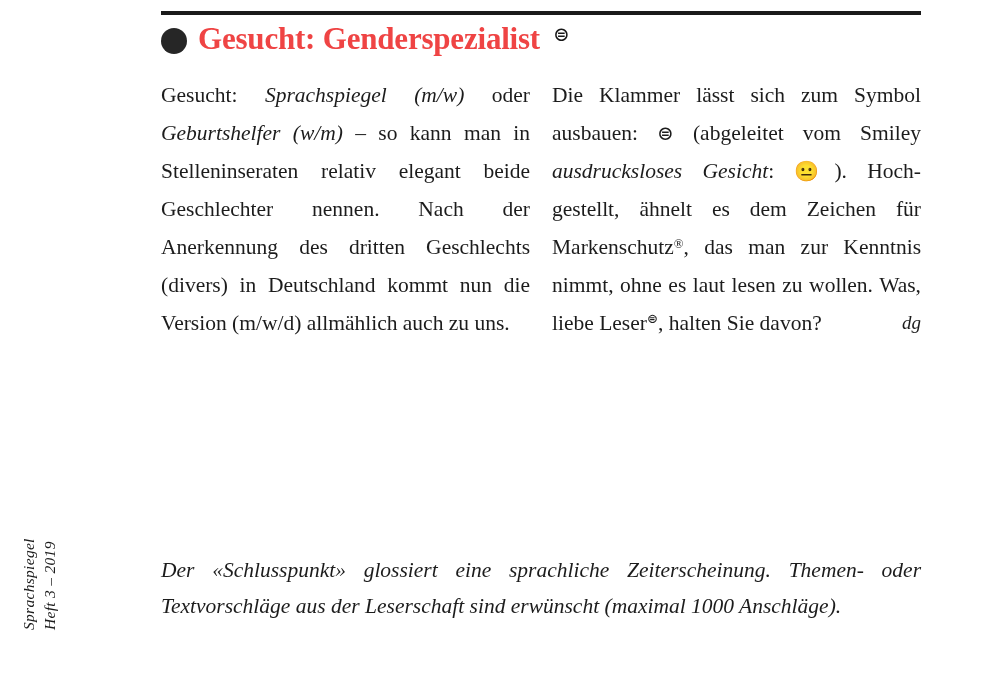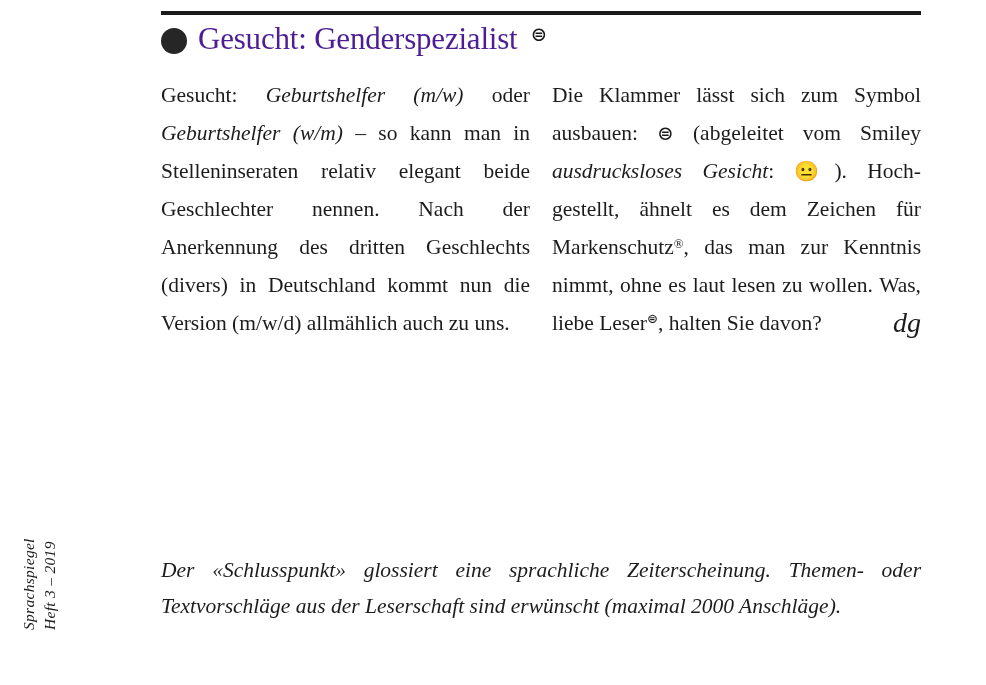--- a/index.html
+++ b/index.html
@@ -68,25 +68,25 @@
   .bullet {
     display: inline-block;
     width: 26px;
     height: 26px;
     border-radius: 50%;
     background: #262626;
     flex: 0 0 auto;
     margin-top: 3px;
   }
   .headline-text {
-    font-weight: normal;
+    font-weight: bold;
     font-size: 31px;
     line-height: 36px;
     letter-spacing: -0.2px;
-    color: #4c1d95;
+    color: #ef4444;
   }
   .headline-sym {
     font-size: 20px;
     line-height: 1;
     align-self: flex-start;
     margin-top: 3px;
     margin-left: 2px;
     color: #171717;
   }
 
@@ -128,21 +128,21 @@
     line-height: 0;
   }
   sup.reg {
     font-size: 0.6em;
     vertical-align: 0.5em;
     line-height: 0;
   }
   .signature {
     float: right;
     font-style: italic;
-    font-size: 28px;
+    font-size: 19px;
   }
 
   
   .footer-note {
     position: absolute;
     left: 161px;
     top: 552px;
     width: 760px;
     font-style: italic;
     font-size: 21.5px;
@@ -166,25 +166,25 @@
 
   <div class="headline">
     <span class="bullet"></span>
     <span class="headline-text">Gesucht: Genderspezialist</span>
     <span class="headline-sym">⊜</span>
   </div>
 
   <div class="columns">
 
     <div class="col">
-      <p class="stretch">Gesucht: <em>Geburtshelfer (m/w)</em> oder <em>Geburtshelfer (w/m)</em> – so kann man in Stelleninseraten relativ elegant beide Geschlechter nennen. Nach der Anerkennung des dritten Geschlechts (divers) in Deutschland kommt nun die Version (m/w/d) allmählich auch zu uns.</p>
+      <p class="stretch">Gesucht: <em>Sprachspiegel (m/w)</em> oder <em>Geburtshelfer (w/m)</em> – so kann man in Stelleninseraten relativ elegant beide Geschlechter nennen. Nach der Anerkennung des dritten Geschlechts (divers) in Deutschland kommt nun die Version (m/w/d) allmählich auch zu uns.</p>
     </div>
 
     <div class="col">
       <p class="gap-above">Die Klammer lässt sich zum Symbol ausbauen: <span class="sym">⊜</span> (abgeleitet vom Smiley <em>ausdrucksloses Gesicht</em>: <span class="sym">😐</span>). Hoch­gestellt, ähnelt es dem Zeichen für Markenschutz<sup class="reg">®</sup>, das man zur Kennt­nis nimmt, ohne es laut lesen zu wollen. Was, liebe Leser<sup class="sym-sup">⊜</sup>, halten Sie davon?<span class="signature">dg</span></p>
       <div style="clear:both"></div>
     </div>
 
   </div>
 
-  <div class="footer-note">Der «Schlusspunkt» glossiert eine sprachliche Zeiterscheinung. Themen- oder Textvorschläge aus der Leserschaft sind erwünscht (maximal 2000 Anschläge).</div>
+  <div class="footer-note">Der «Schlusspunkt» glossiert eine sprachliche Zeiterscheinung. Themen- oder Textvorschläge aus der Leserschaft sind erwünscht (maximal 1000 Anschläge).</div>
 
 </div>
 
 </body></html>

